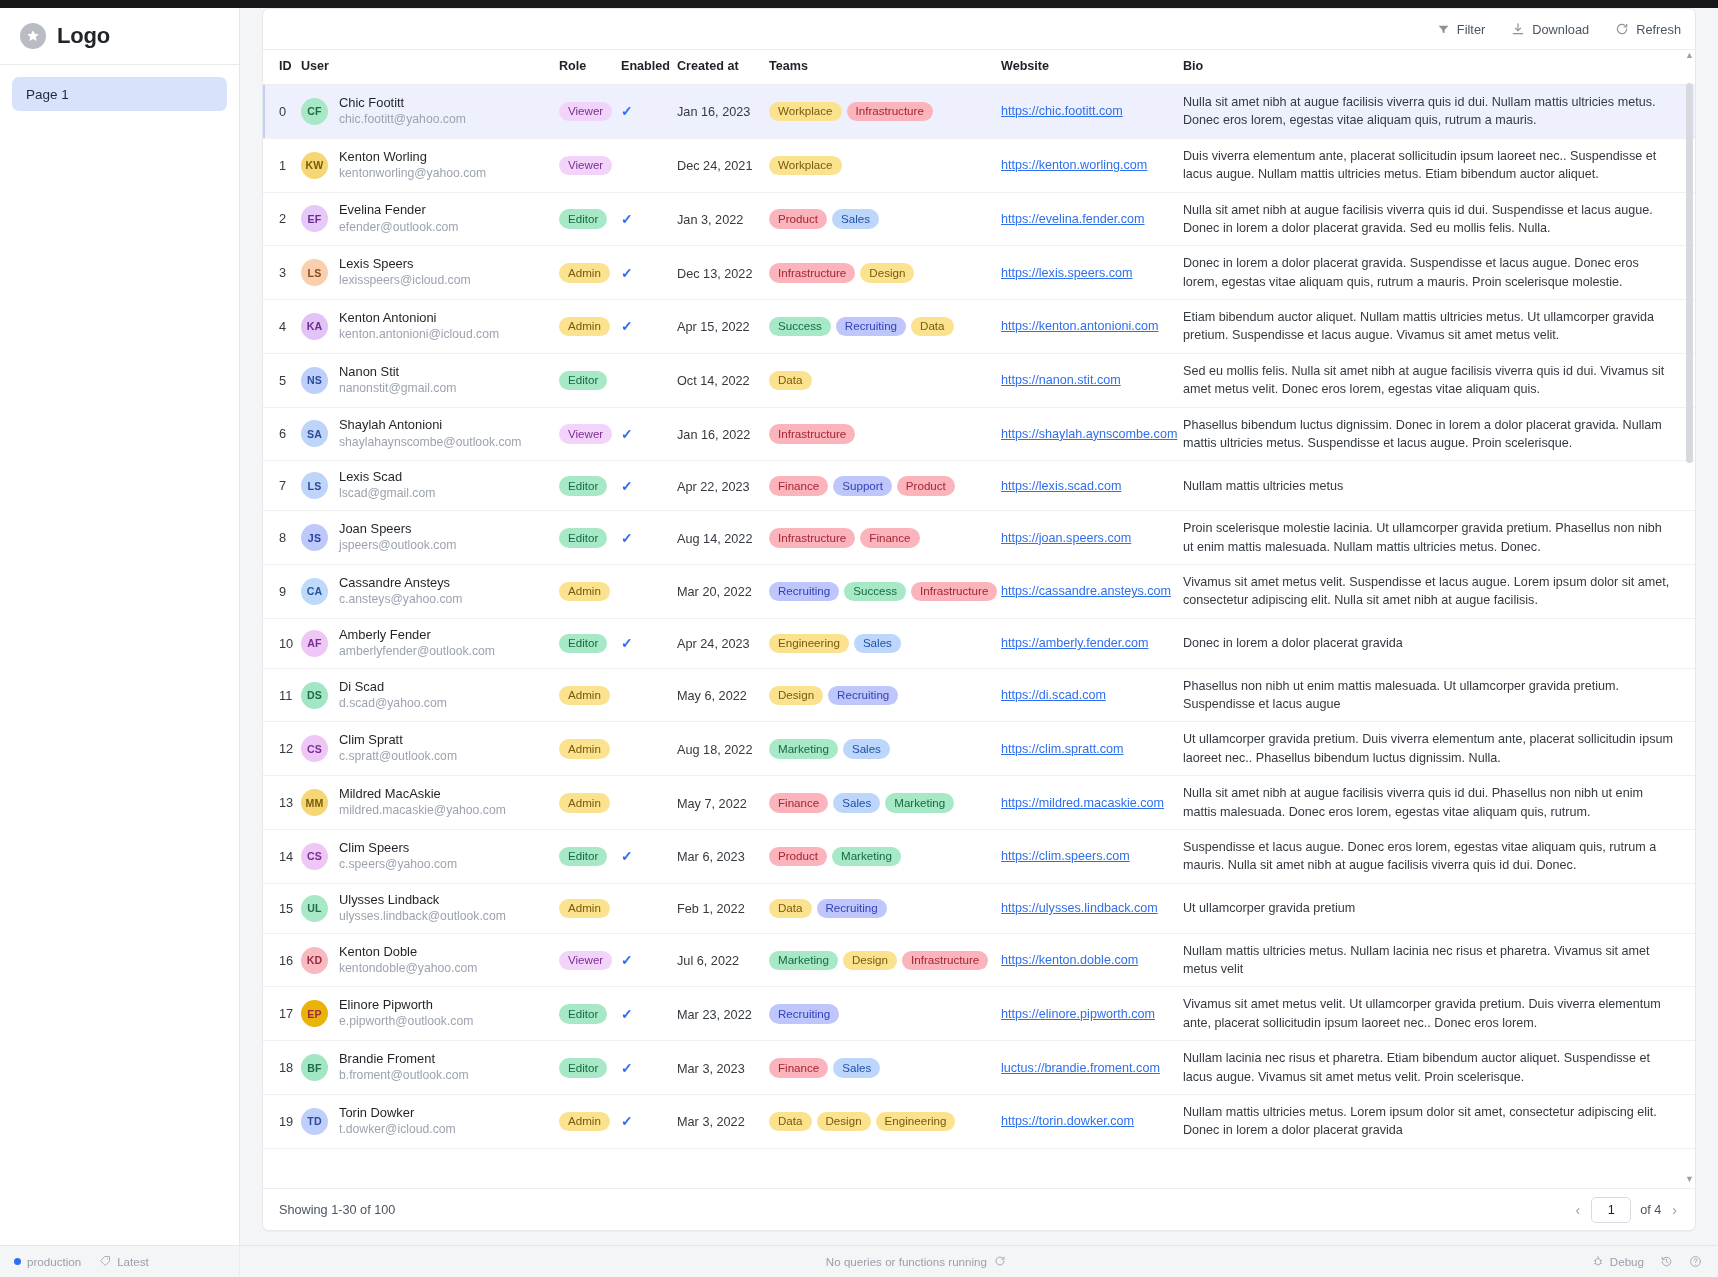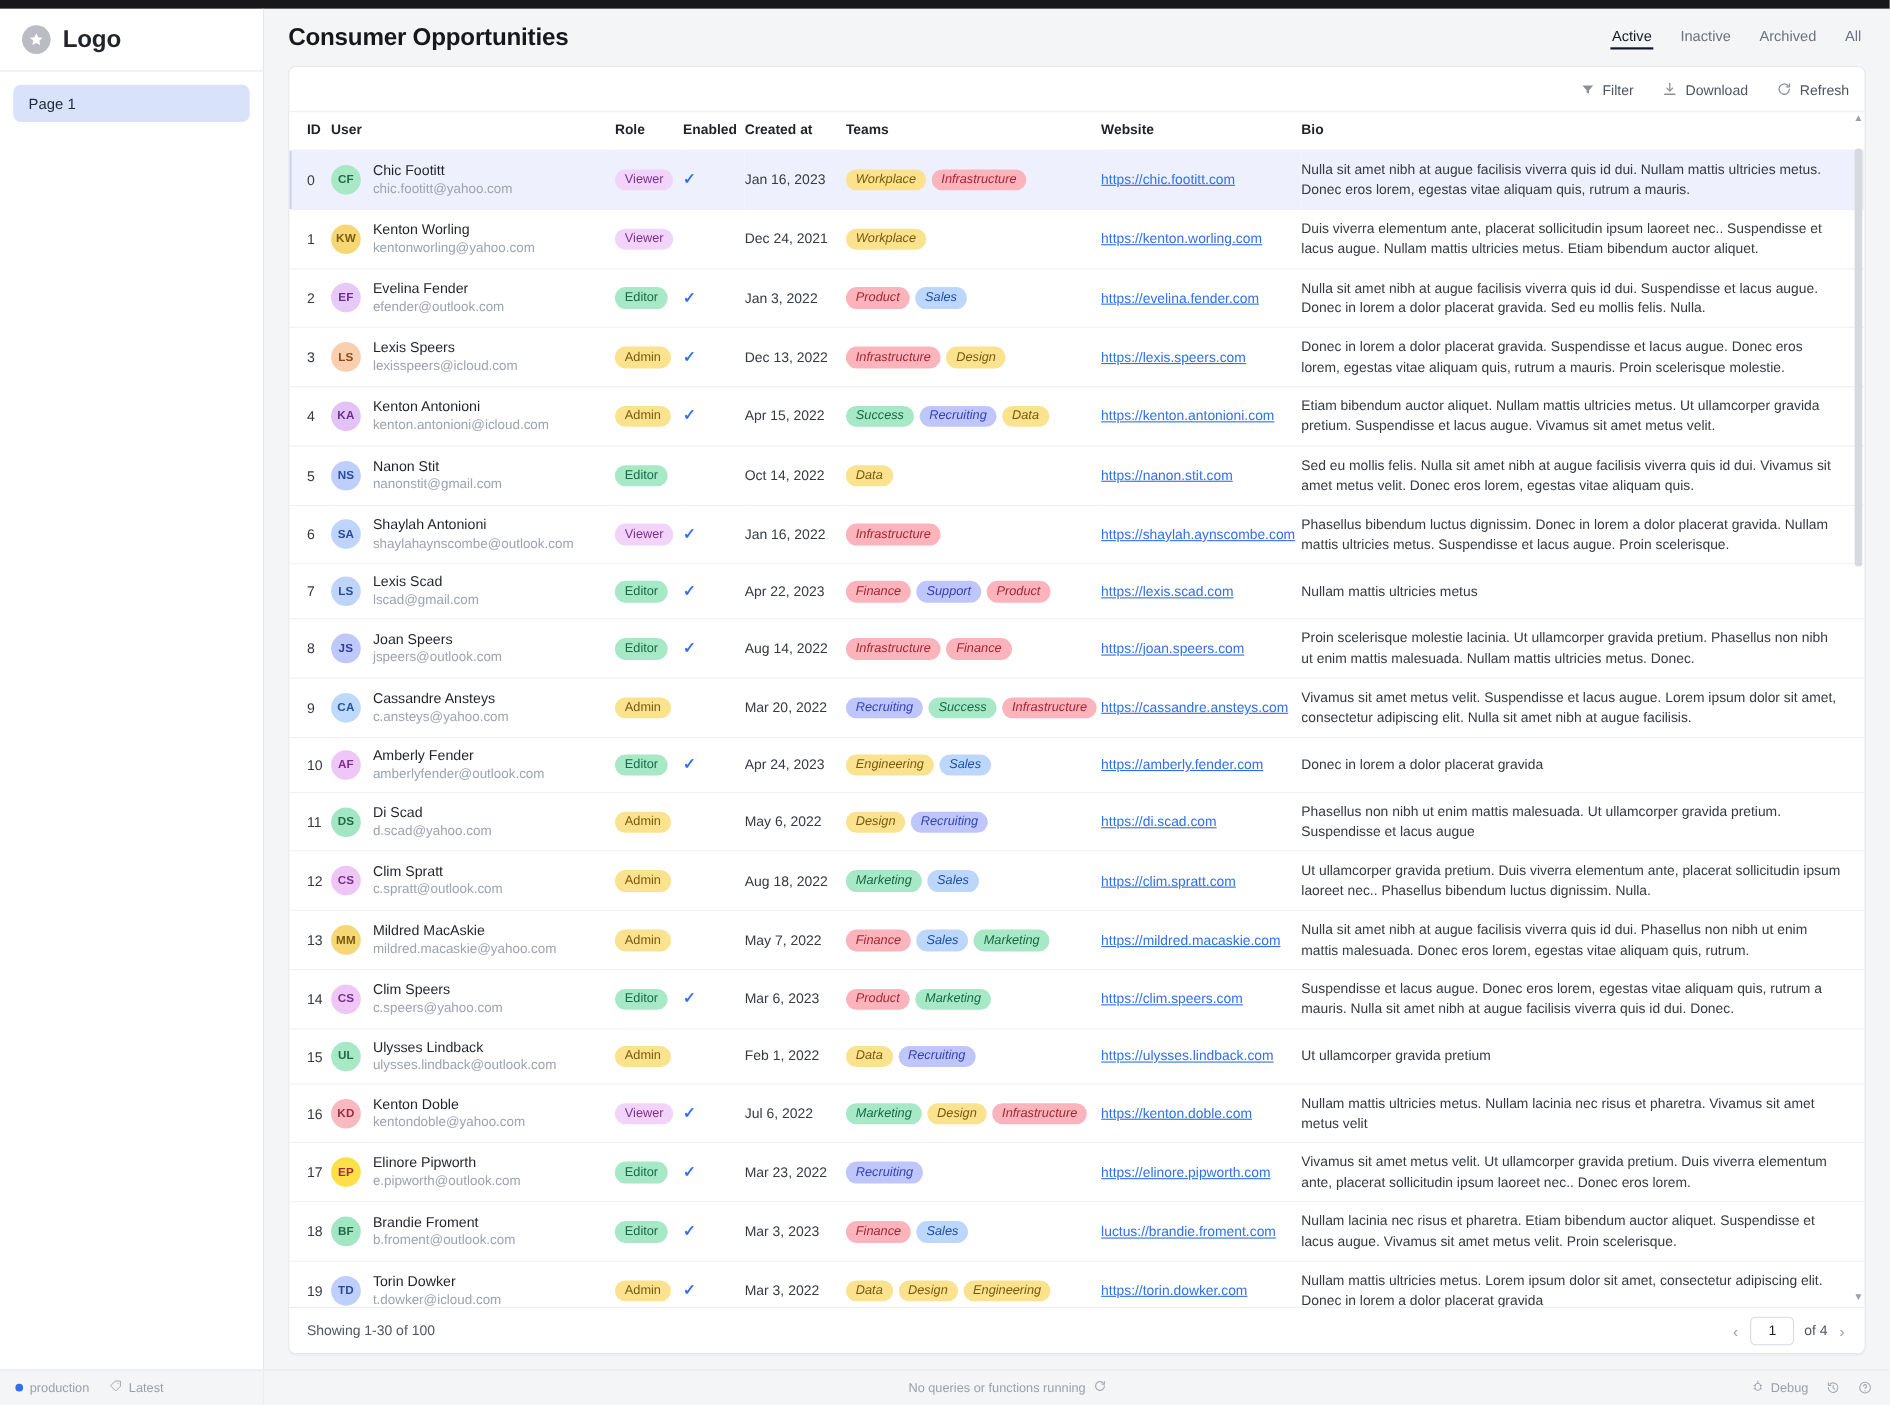--- a/index.html
+++ b/index.html
@@ -121,21 +121,21 @@
   .u-name { font-size: 12.9px; color: #1f2328; line-height: 1.25; }
   .u-mail { font-size: 12.2px; color: #9ca3af; line-height: 1.3; margin-top: 1px; }
 
   .pill {
     display: inline-block; border-radius: 11px; padding: 2.5px 9px;
     font-size: 11.6px; line-height: 1.25; white-space: nowrap;
   }
   .check { color: #2f6fed; font-size: 14px; font-weight: bold; }
 
   .teams-cell { white-space: nowrap; overflow: hidden; }
-  .teams-cell .pill { margin-right: 5px; font-style: italic; }
+  .teams-cell .pill { margin-right: 5px; }
 
   .site-link { font-size: 12.6px; color: #2f6fed; white-space: nowrap; overflow: hidden; text-overflow: ellipsis; display: block; }
 
   .bio {
     font-size: 12.6px; color: #343a40; line-height: 1.46;
     display: -webkit-box; -webkit-line-clamp: 2; -webkit-box-orient: vertical;
     overflow: hidden; max-height: 37px; padding-right: 22px;
   }
 
   
@@ -199,29 +199,20 @@
       </div>
       <nav class="nav">
         <div class="nav-item active">
           <span>Page 1</span>
         </div>
       </nav>
     </aside>
 
     <main class="main">
 
-      <div class="main-head">
-        <h1 class="page-title">Consumer Opportunities</h1>
-        <div class="tabs">
-          <div class="tab active"><span>Active</span></div>
-          <div class="tab"><span>Inactive</span></div>
-          <div class="tab"><span>Archived</span></div>
-          <div class="tab"><span>All</span></div>
-        </div>
-      </div>
 
       <div class="card-wrap">
         <section class="card">
 
           <div class="toolbar">
             <div class="tb-btn">
               <span>
                 <svg width="13" height="13" viewBox="0 0 24 24" fill="#8b9099">
                     <path d="M3 5h18l-7 8v6l-4-2v-4z"></path>
                   </svg>
@@ -645,21 +636,21 @@
                       <a class="site-link" href="#">https://kenton.doble.com</a>
                     </td>
                     <td>
                       <span class="bio">Nullam mattis ultricies metus. Nullam lacinia nec risus et pharetra. Vivamus sit amet metus velit</span>
                     </td>
                   </tr>
                   <tr>
                     <td class="id-cell">17</td>
                     <td>
                       <span class="user-cell">
-                        <span class="ava" style="background:#fde047;color:#9c2a3f">EP</span>
+                        <span class="ava" style="background:#eab308;color:#9c2a3f">EP</span>
                         <span>
                           <span class="u-name" style="display:block">Elinore Pipworth</span>
                           <span class="u-mail" style="display:block">e.pipworth@outlook.com</span>
                         </span>
                       </span>
                     </td>
                     <td><span class="pill" style="background:#a7e8c6;color:#146b45">Editor</span></td>
                     <td><span class="check">✓</span></td>
                     <td><span style="font-size:12.7px;color:#343a40">Mar 23, 2022</span></td>
                     <td class="teams-cell"><span class="pill" style="background:#bfc6fb;color:#3341b8">Recruiting</span></td>

